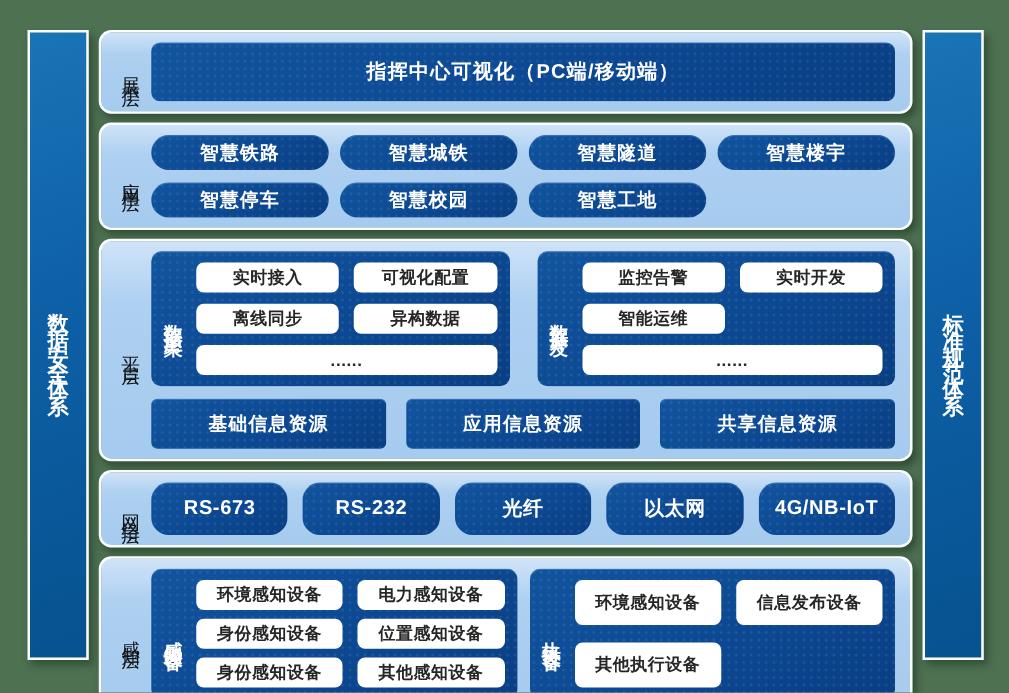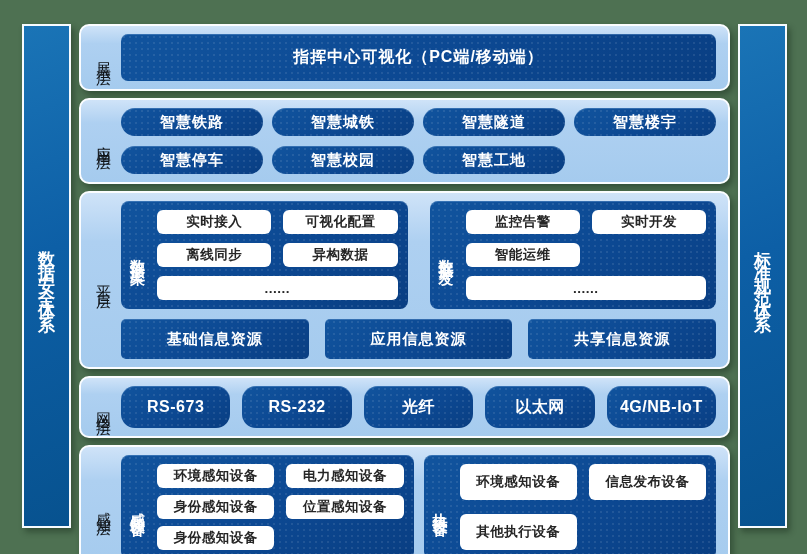--- a/index.html
+++ b/index.html
@@ -195,20 +195,21 @@
           <div class="gc db" style="border-radius:8px">
             <div class="gc-label">
               <span class="vtext" style="letter-spacing:3px">感知设备</span>
             </div>
             <div class="gc-grid rows3">
               <div class="wb">环境感知设备</div>
               <div class="wb">电力感知设备</div>
               <div class="wb">身份感知设备</div>
               <div class="wb">位置感知设备</div>
               <div class="wb">身份感知设备</div>
+              <div class="wb">其他感知设备</div>
             </div>
           </div>
 
           <div class="gc db" style="border-radius:8px">
             <div class="gc-label">
               <span class="vtext" style="letter-spacing:3px">执行设备</span>
             </div>
             <div class="gc-grid rows2">
               <div class="wb">环境感知设备</div>
               <div class="wb">信息发布设备</div>

